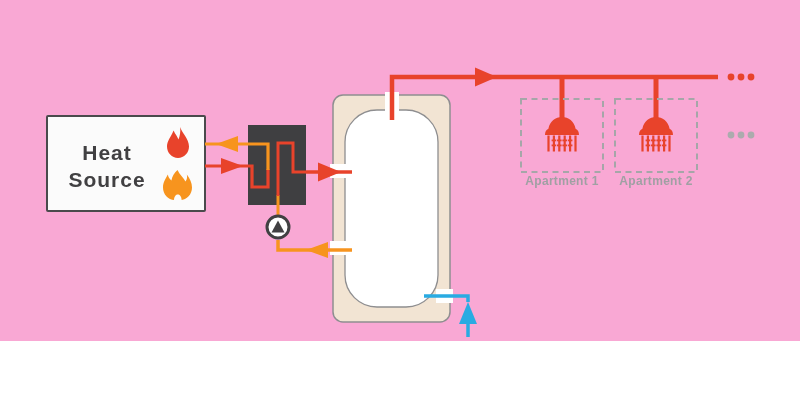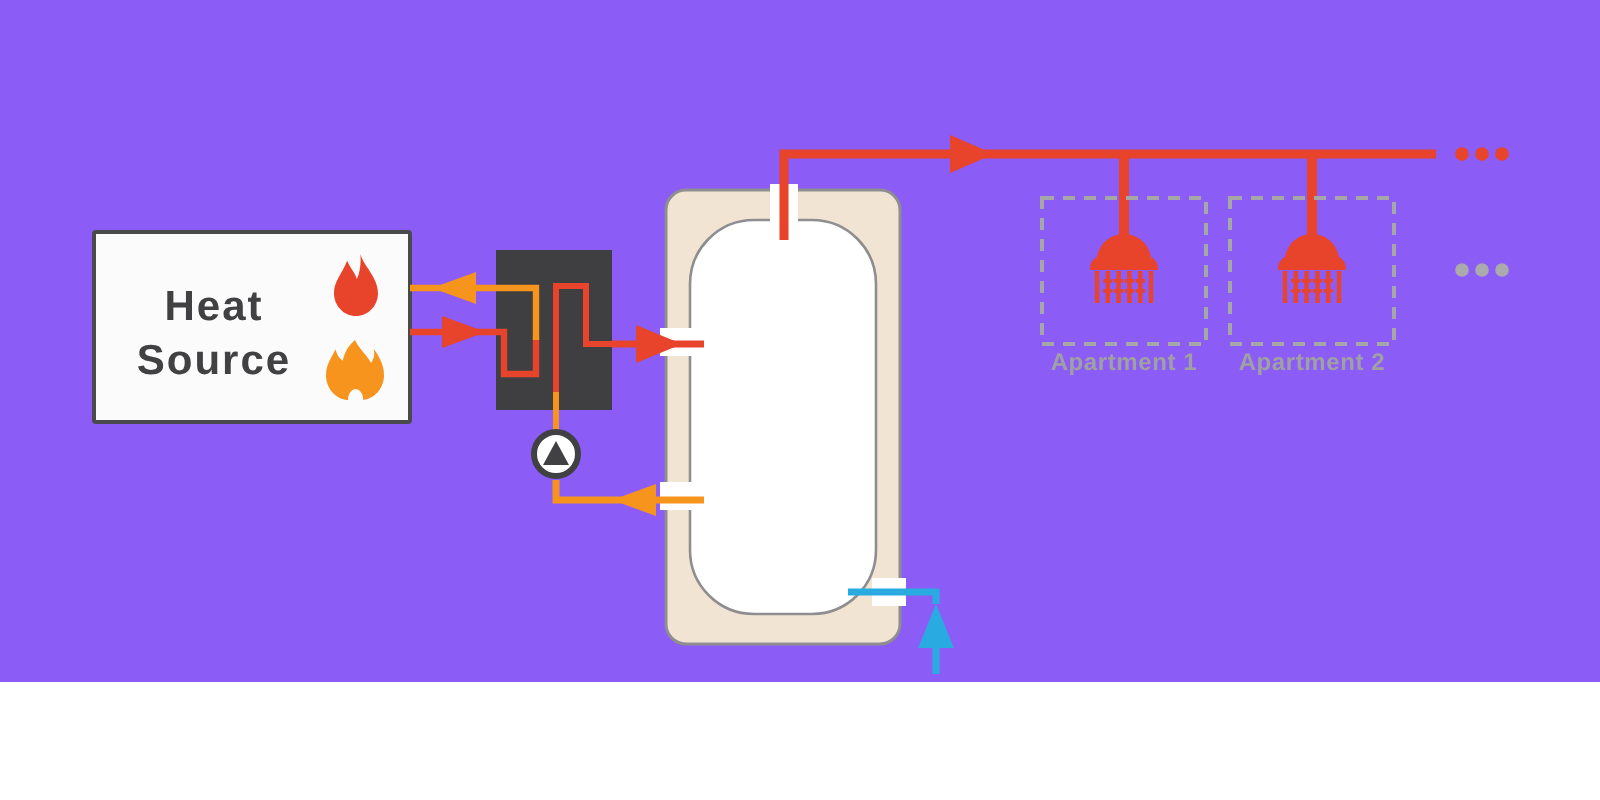--- a/index.html
+++ b/index.html
@@ -1,16 +1,16 @@
 <!DOCTYPE html>
 <html style="--red: #E8432B; --orange: #F7941E; --blue: #29ABE2; --dark: #414042; --hx-box: #3F3F41; --tank-fill: #F2E4D3; --tank-stroke: #8E8E90; --box-fill: #FBFBFB; --box-border: #4A4A4C; --label-gray: #A0A0A3; --dashed-gray: #A6A6A8; --gray-dots: #ABABAD;"><head>
 <meta charset="utf-8">
 <style>
   html,body{margin:0;padding:0;background:#fff;}
-  .stage{position:relative;width:800px;height:341px;background:#8b5cf6;overflow:hidden;
+  .stage{position:relative;width:800px;height:341px;background:#f9a8d4;overflow:hidden;
          font-family:"Liberation Sans",sans-serif;text-align:center;}
   svg{display:block;}
 
   
   .f-red{fill:var(--red);}        .s-red{stroke:var(--red);fill:none;}
   .f-orange{fill:var(--orange);}  .s-orange{stroke:var(--orange);fill:none;}
   .f-blue{fill:var(--blue);}      .s-blue{stroke:var(--blue);fill:none;}
   .f-dark{fill:var(--dark);}
   .f-graydot{fill:var(--gray-dots);}
   .hx-box{fill:var(--hx-box);}

